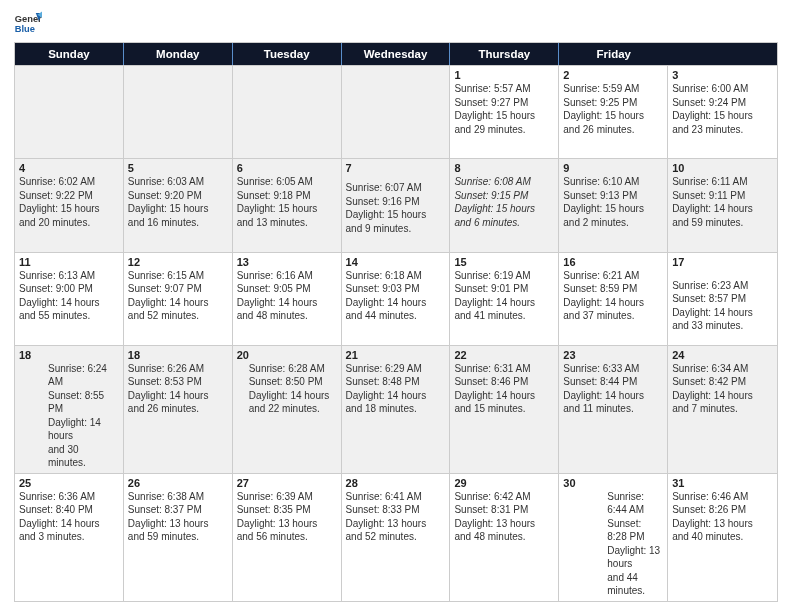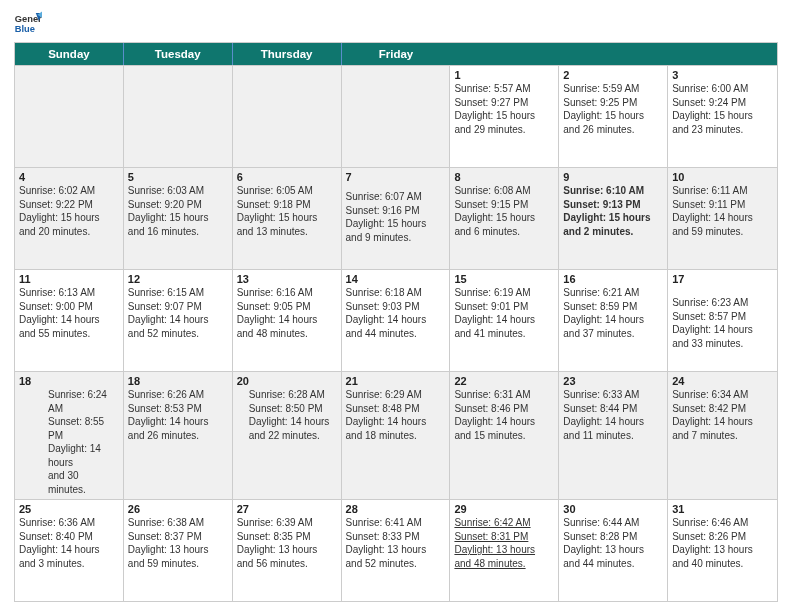--- a/index.html
+++ b/index.html
@@ -48,21 +48,21 @@
     }
     .calendar {
       flex: 1;
       display: flex;
       flex-direction: column;
       border: 1px solid #ccc;
     }
     .cal-header {
       display: grid;
       grid-template-columns: repeat(7, 1fr);
-      background: #0f766e;
+      background: #0f172a;
     }
     .cal-header-cell {
       color: #fff;
       font-size: 11.5px;
       font-weight: bold;
       text-align: center;
       padding: 5px 2px;
       border-right: 1px solid #5a8ecb;
     }
     .cal-header-cell:last-child { border-right: none; }
@@ -115,21 +115,23 @@
     </div>
     <div class="title-block">
       <div class="main-title"></div>
       <div class="subtitle"></div>
     </div>
   </div>
 
   <div class="calendar">
     <div class="cal-header" id="cal-header">
         <div class="cal-header-cell">Sunday</div>
+        <div class="cal-header-cell">Monday</div>
         <div class="cal-header-cell">Tuesday</div>
+        <div class="cal-header-cell">Wednesday</div>
         <div class="cal-header-cell">Thursday</div>
         <div class="cal-header-cell">Friday</div>
       </div>
     <div class="cal-body" id="cal-body">
         <div class="cal-row">
           <div class="cal-cell empty shaded"></div>
           <div class="cal-cell empty shaded"></div>
           <div class="cal-cell empty shaded"></div>
           <div class="cal-cell empty shaded"></div>
           <div class="cal-cell">
@@ -178,28 +180,28 @@
           </div>
           <div class="cal-cell shaded">
             <div class="day-num">7</div>
             <div class="cell-text" style="white-space: pre-line; margin-top: 7px;">Sunrise: 6:07 AM
 Sunset: 9:16 PM
 Daylight: 15 hours
 and 9 minutes.</div>
           </div>
           <div class="cal-cell shaded">
             <div class="day-num">8</div>
-            <div class="cell-text" style="white-space: pre-line;">Sunrise: 6:08 AM
+            <div class="cell-text" style="white-space: pre-line; font-style: italic;">Sunrise: 6:08 AM
 Sunset: 9:15 PM
 Daylight: 15 hours
 and 6 minutes.</div>
           </div>
           <div class="cal-cell shaded">
             <div class="day-num">9</div>
-            <div class="cell-text" style="white-space: pre-line; font-weight: bold;">Sunrise: 6:10 AM
+            <div class="cell-text" style="white-space: pre-line;">Sunrise: 6:10 AM
 Sunset: 9:13 PM
 Daylight: 15 hours
 and 2 minutes.</div>
           </div>
           <div class="cal-cell shaded">
             <div class="day-num">10</div>
             <div class="cell-text" style="white-space: pre-line;">Sunrise: 6:11 AM
 Sunset: 9:11 PM
 Daylight: 14 hours
 and 59 minutes.</div>
@@ -331,28 +333,28 @@
           </div>
           <div class="cal-cell">
             <div class="day-num">28</div>
             <div class="cell-text" style="white-space: pre-line;">Sunrise: 6:41 AM
 Sunset: 8:33 PM
 Daylight: 13 hours
 and 52 minutes.</div>
           </div>
           <div class="cal-cell">
             <div class="day-num">29</div>
-            <div class="cell-text" style="white-space: pre-line; text-decoration: underline;">Sunrise: 6:42 AM
+            <div class="cell-text" style="white-space: pre-line;">Sunrise: 6:42 AM
 Sunset: 8:31 PM
 Daylight: 13 hours
 and 48 minutes.</div>
           </div>
           <div class="cal-cell">
             <div class="day-num">30</div>
-            <div class="cell-text" style="white-space: pre-line;">Sunrise: 6:44 AM
+            <div class="cell-text" style="white-space: pre-line; margin-left: 44px;">Sunrise: 6:44 AM
 Sunset: 8:28 PM
 Daylight: 13 hours
 and 44 minutes.</div>
           </div>
           <div class="cal-cell">
             <div class="day-num">31</div>
             <div class="cell-text" style="white-space: pre-line;">Sunrise: 6:46 AM
 Sunset: 8:26 PM
 Daylight: 13 hours
 and 40 minutes.</div>

